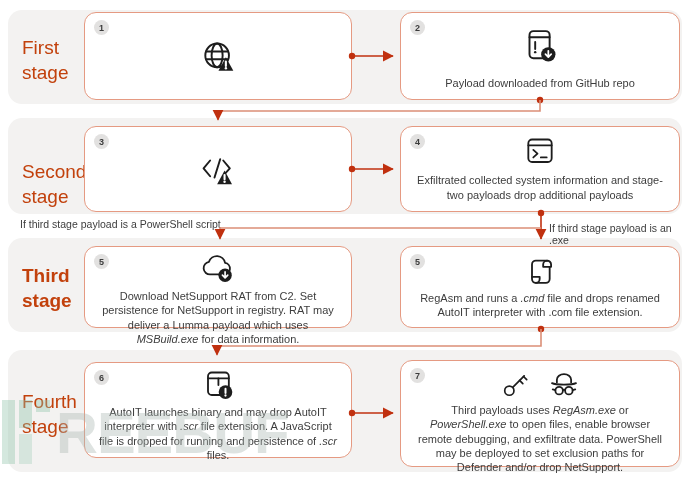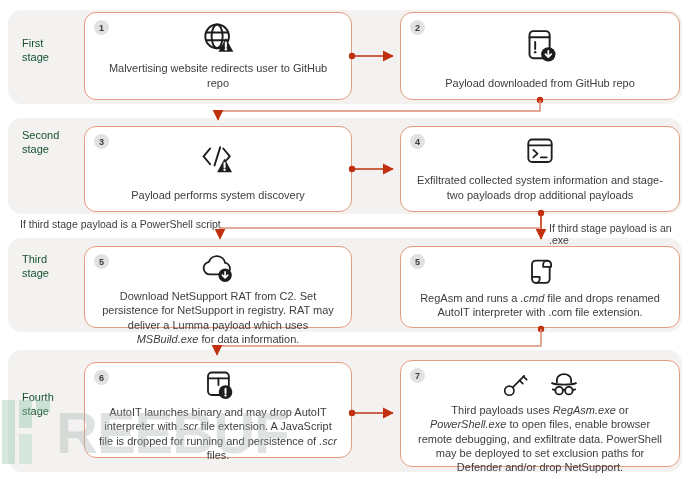--- a/index.html
+++ b/index.html
@@ -6,21 +6,21 @@
   html,body { background:#fff; }
   body { font-family:"Liberation Sans", sans-serif; }
   #canvas {
     position:relative; width:690px; height:480px; background:#fff; overflow:hidden;
   }
   .stage-row {
     position:absolute; left:8px; width:674px;
     background:#f3f2f1; border-radius:14px;
   }
   .stage-label {
-    position:absolute; left:22px; color:#14532d; font-size:11px; line-height:1.3;
+    position:absolute; left:22px; color:#c2410c; font-size:19px; line-height:1.3;
   }
   .stage-label span { display:block; }
   .node {
     position:absolute; background:#fff; border:1.5px solid #e59a82; border-radius:12px;
     display:flex; flex-direction:column;
   }
   .num {
     position:absolute; top:7px; left:9px; width:15px; height:15px; border-radius:50%;
     background:#e2e1e0; color:#3c3c3c; font-size:9px; font-weight:bold;
     display:flex; align-items:center; justify-content:center;
@@ -50,46 +50,45 @@
 
   <div class="stage-row" style="top:10px;height:94px;"></div>
   <div class="stage-row" style="top:118px;height:96px;"></div>
   <div class="stage-row" style="top:238px;height:94px;"></div>
   <div class="stage-row" style="top:350px;height:122px;"></div>
 
   <div class="stage-label" style="top:36px;">
     <span>First</span>
     <span>stage</span>
   </div>
-  <div class="stage-label" style="top:128px;">
+  <div class="stage-label" style="top:160px;">
     <span>Second</span>
     <span>stage</span>
   </div>
-  <div class="stage-label" style="top:252px;">
+  <div class="stage-label" style="top:264px;font-weight:bold;">
     <span>Third</span>
     <span>stage</span>
   </div>
   <div class="stage-label" style="top:390px;">
     <span>Fourth</span>
     <span>stage</span>
   </div>
 
   <div class="node" style="left:84px;top:12px;width:268px;height:88px;">
     <span class="num">1</span>
     <div class="icon-wrap">
       <svg class="icon" width="42" height="42" viewBox="0 0 48 48" fill="none" stroke="#1d1d1d" stroke-width="2.2" stroke-linecap="round" stroke-linejoin="round">
         <circle cx="23" cy="21" r="13.5"></circle>
         <ellipse cx="23" cy="21" rx="6.3" ry="13.5"></ellipse>
         <path d="M10.5,16.5 h25 M10.5,25.5 h25"></path>
         <path d="M33,23 L41.5,38.5 h-17 Z" fill="#1d1d1d" stroke="none"></path>
         <path d="M33,28 v5" stroke="#fff" stroke-width="2.4"></path>
         <circle cx="33" cy="35.8" r="1.4" fill="#fff" stroke="none"></circle>
       </svg>
     </div>
-    <div class="caption"><span>Malvertising website redirects user to GitHub repo</span></div>
   </div>
 
   <div class="node" style="left:400px;top:12px;width:280px;height:88px;">
     <span class="num">2</span>
     <div class="icon-wrap">
       <svg class="icon" width="42" height="42" viewBox="0 0 48 48" fill="none" stroke="#1d1d1d" stroke-width="2.2" stroke-linecap="round" stroke-linejoin="round">
         <rect x="12" y="7" width="23" height="31" rx="4.5"></rect>
         <path d="M12,14 h23"></path>
         <path d="M18.5,19.5 v8"></path>
         <circle cx="18.5" cy="31" r="1.4" fill="#1d1d1d" stroke="none"></circle>
@@ -105,21 +104,20 @@
     <div class="icon-wrap">
       <svg class="icon" width="42" height="42" viewBox="0 0 48 48" fill="none" stroke="#1d1d1d" stroke-width="2.2" stroke-linecap="round" stroke-linejoin="round">
         <path d="M15,12 L7.5,21 L15,30"></path>
         <path d="M26.5,10.5 L20,31.5"></path>
         <path d="M30,12 L37.5,21 L31.5,27.5"></path>
         <path d="M31.5,23.5 L40,39 h-17 Z" fill="#1d1d1d" stroke="none"></path>
         <path d="M31.5,28.5 v5" stroke="#fff" stroke-width="2.4"></path>
         <circle cx="31.5" cy="36.3" r="1.4" fill="#fff" stroke="none"></circle>
       </svg>
     </div>
-    <div class="caption"><span>Payload performs system discovery</span></div>
   </div>
 
   <div class="node" style="left:400px;top:126px;width:280px;height:86px;">
     <span class="num">4</span>
     <div class="icon-wrap">
       <svg class="icon" width="40" height="40" viewBox="0 0 48 48" fill="none" stroke="#1d1d1d" stroke-width="2.2" stroke-linecap="round" stroke-linejoin="round">
         <rect x="10" y="9" width="28" height="27" rx="4.5"></rect>
         <path d="M10,16 h28"></path>
         <path d="M16,21.5 l5,4.5 -5,4.5"></path>
         <path d="M25,30.5 h7"></path>

